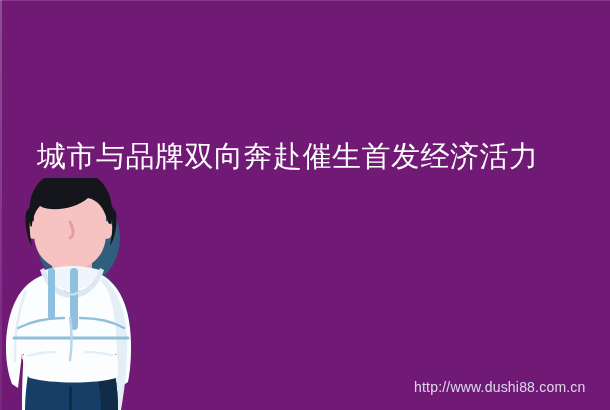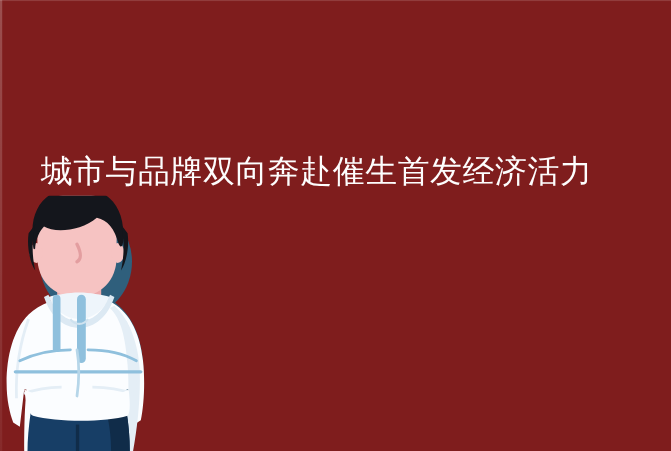--- a/index.html
+++ b/index.html
@@ -5,21 +5,21 @@
   html, body {
     margin: 0;
     padding: 0;
     background: #ffffff;
   }
   #banner {
     position: relative;
     width: 610px;
     height: 410px;
     overflow: hidden;
-    background: #7f1d1d;
+    background: #701a75;
     font-family: "Liberation Sans", "DejaVu Sans", sans-serif;
   }
   
   #edge-left {
     position: absolute;
     left: 0; top: 0;
     width: 2px; height: 410px;
     background: linear-gradient(to bottom, rgba(255,255,255,0.22), rgba(255,255,255,0.06));
     pointer-events: none;
   }
@@ -137,14 +137,15 @@
       <path d="M97 198 C100 210 101 222 101 232 L118 232 C118 220 117 208 115 196 Z" fill="#102c49"></path>
       <rect x="69" y="208" width="3" height="24" fill="#102c49"></rect>
 
       <path d="M22 176 C24 190 26 198 30 200 C52 206 96 206 116 200 C119 196 118 186 117 176
                C96 188 46 188 22 176 Z" fill="#fbfdff"></path>
     </svg>
   </div>
 
   <div id="headline">城市与品牌双向奔赴催生首发经济活力</div>
 
+  <div id="watermark">http://www.dushi88.com.cn</div>
 
 </div>
 
 </body></html>

